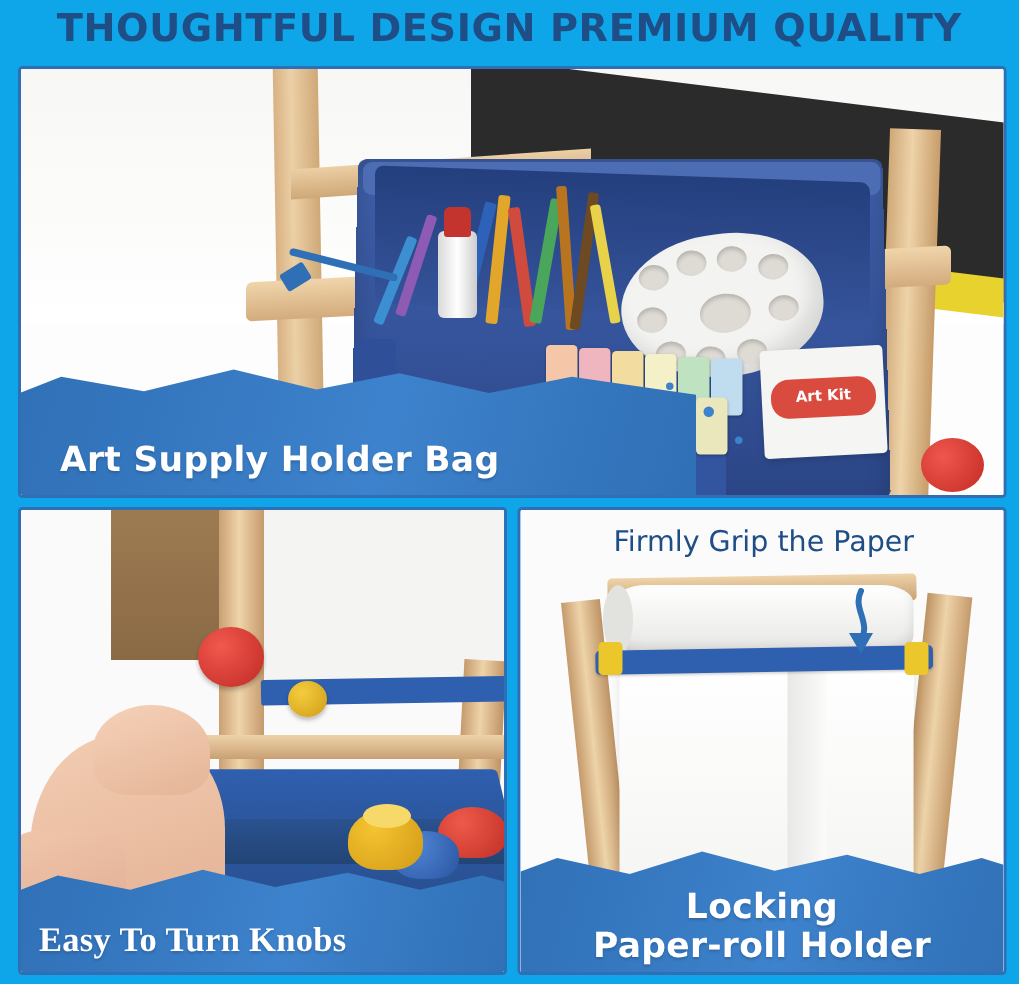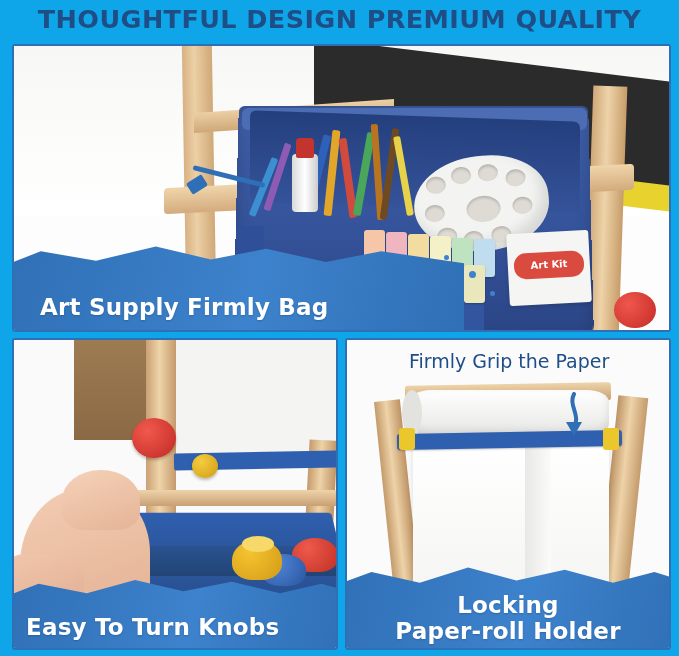--- a/index.html
+++ b/index.html
@@ -312,21 +312,21 @@
   .caption-white {
     position:absolute;
     color:#ffffff;
     font-family:"DejaVu Sans", sans-serif;
     font-weight:bold;
     letter-spacing:0.2px;
     text-shadow: 0 1px 2px rgba(0,0,0,.18);
     white-space:nowrap;
   }
   #cap-top   { left:26px;  bottom:10px; font-size:23px; }
-  #cap-left  { left:12px;  bottom:8px;  font-size:23px; }
+  #cap-left  { left:12px;  bottom:8px;  font-size:23px;font-family:Liberation Serif, serif; }
   #cap-right { left:0;     bottom:4px;  width:322px; text-align:center; font-size:23px; line-height:1.13; white-space:normal; }
 
   .callout {
     position:absolute;
     color:#1f4e87;
     font-family:"DejaVu Sans", sans-serif;
     font-size:19px;
     white-space:nowrap;
   }
   #callout-large-space { left:48px; top:148px; }
@@ -411,21 +411,21 @@
       <div class="t-wheel"></div>
 
       <div class="t-swoosh"></div>
       <div class="t-swoosh-fleck" style="left:455px;bottom:52px;width:7px;height:7px;"></div>
       <div class="t-swoosh-fleck" style="left:476px;bottom:34px;width:5px;height:5px;"></div>
       <div class="t-swoosh-fleck" style="left:430px;bottom:70px;width:5px;height:5px;"></div>
 
       <div class="pointer-line" style="left:178px;top:128px;width:74px;transform:rotate(14deg);"></div>
       <div class="pointer-line" style="left:174px;top:132px;width:18px;height:13px;border-radius:2px;transform:rotate(-32deg);"></div>
 
-      <div class="caption-white" id="cap-top">Art Supply Firmly Bag</div>
+      <div class="caption-white" id="cap-top">Art Supply Holder Bag</div>
     </div>
   </div>
 
   <div class="panel" id="panel-left">
     <div class="photo">
       <div class="l-bg"></div>
       <div class="l-brown"></div>
       <div class="l-white-board"></div>
       <div class="l-post-v"></div>
       <div class="l-post-v2"></div>

